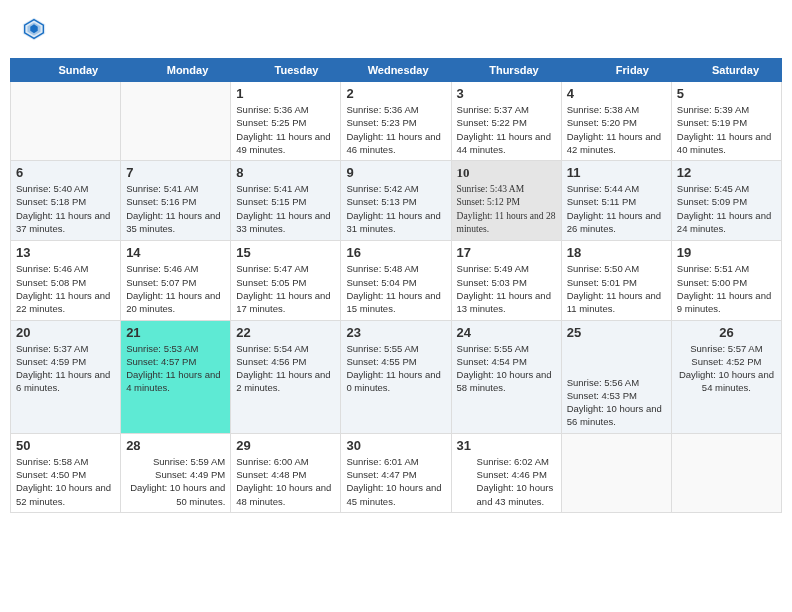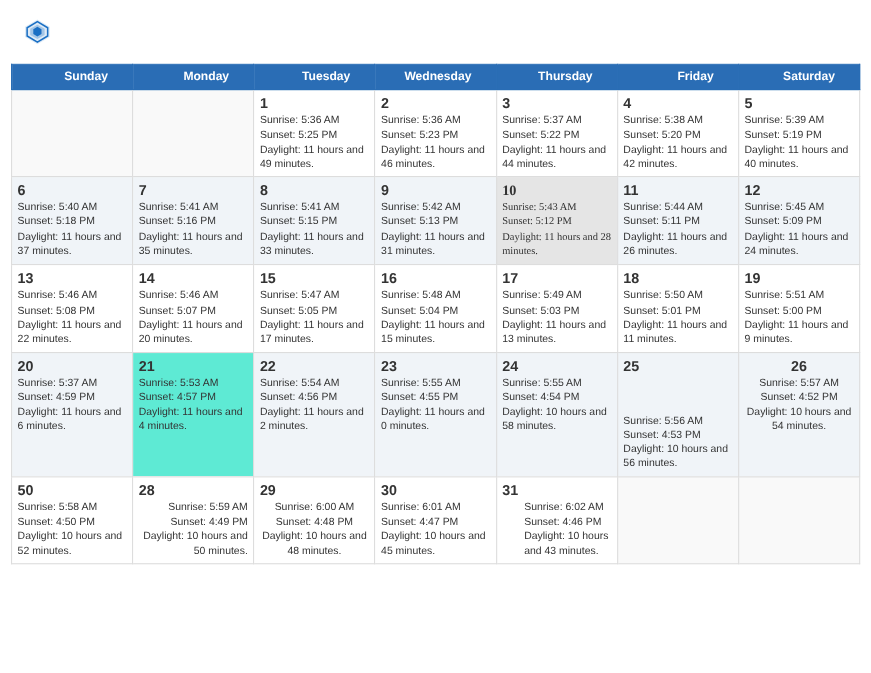--- a/index.html
+++ b/index.html
@@ -297,21 +297,21 @@
 Daylight: 10 hours and 52 minutes.</div>
         </td>
         <td>
           <span class="day-number">28</span>
           <div class="day-info" style="white-space: pre-line; text-align: right;">Sunrise: 5:59 AM
 Sunset: 4:49 PM
 Daylight: 10 hours and 50 minutes.</div>
         </td>
         <td>
           <span class="day-number">29</span>
-          <div class="day-info" style="white-space: pre-line; text-align: center;">Sunrise: 6:00 AM
+          <div class="day-info" style="white-space: pre-line;">Sunrise: 6:00 AM
 Sunset: 4:48 PM
 Daylight: 10 hours and 48 minutes.</div>
         </td>
         <td>
           <span class="day-number">30</span>
           <div class="day-info" style="white-space: pre-line;">Sunrise: 6:01 AM
 Sunset: 4:47 PM
 Daylight: 10 hours and 45 minutes.</div>
         </td>
         <td>

